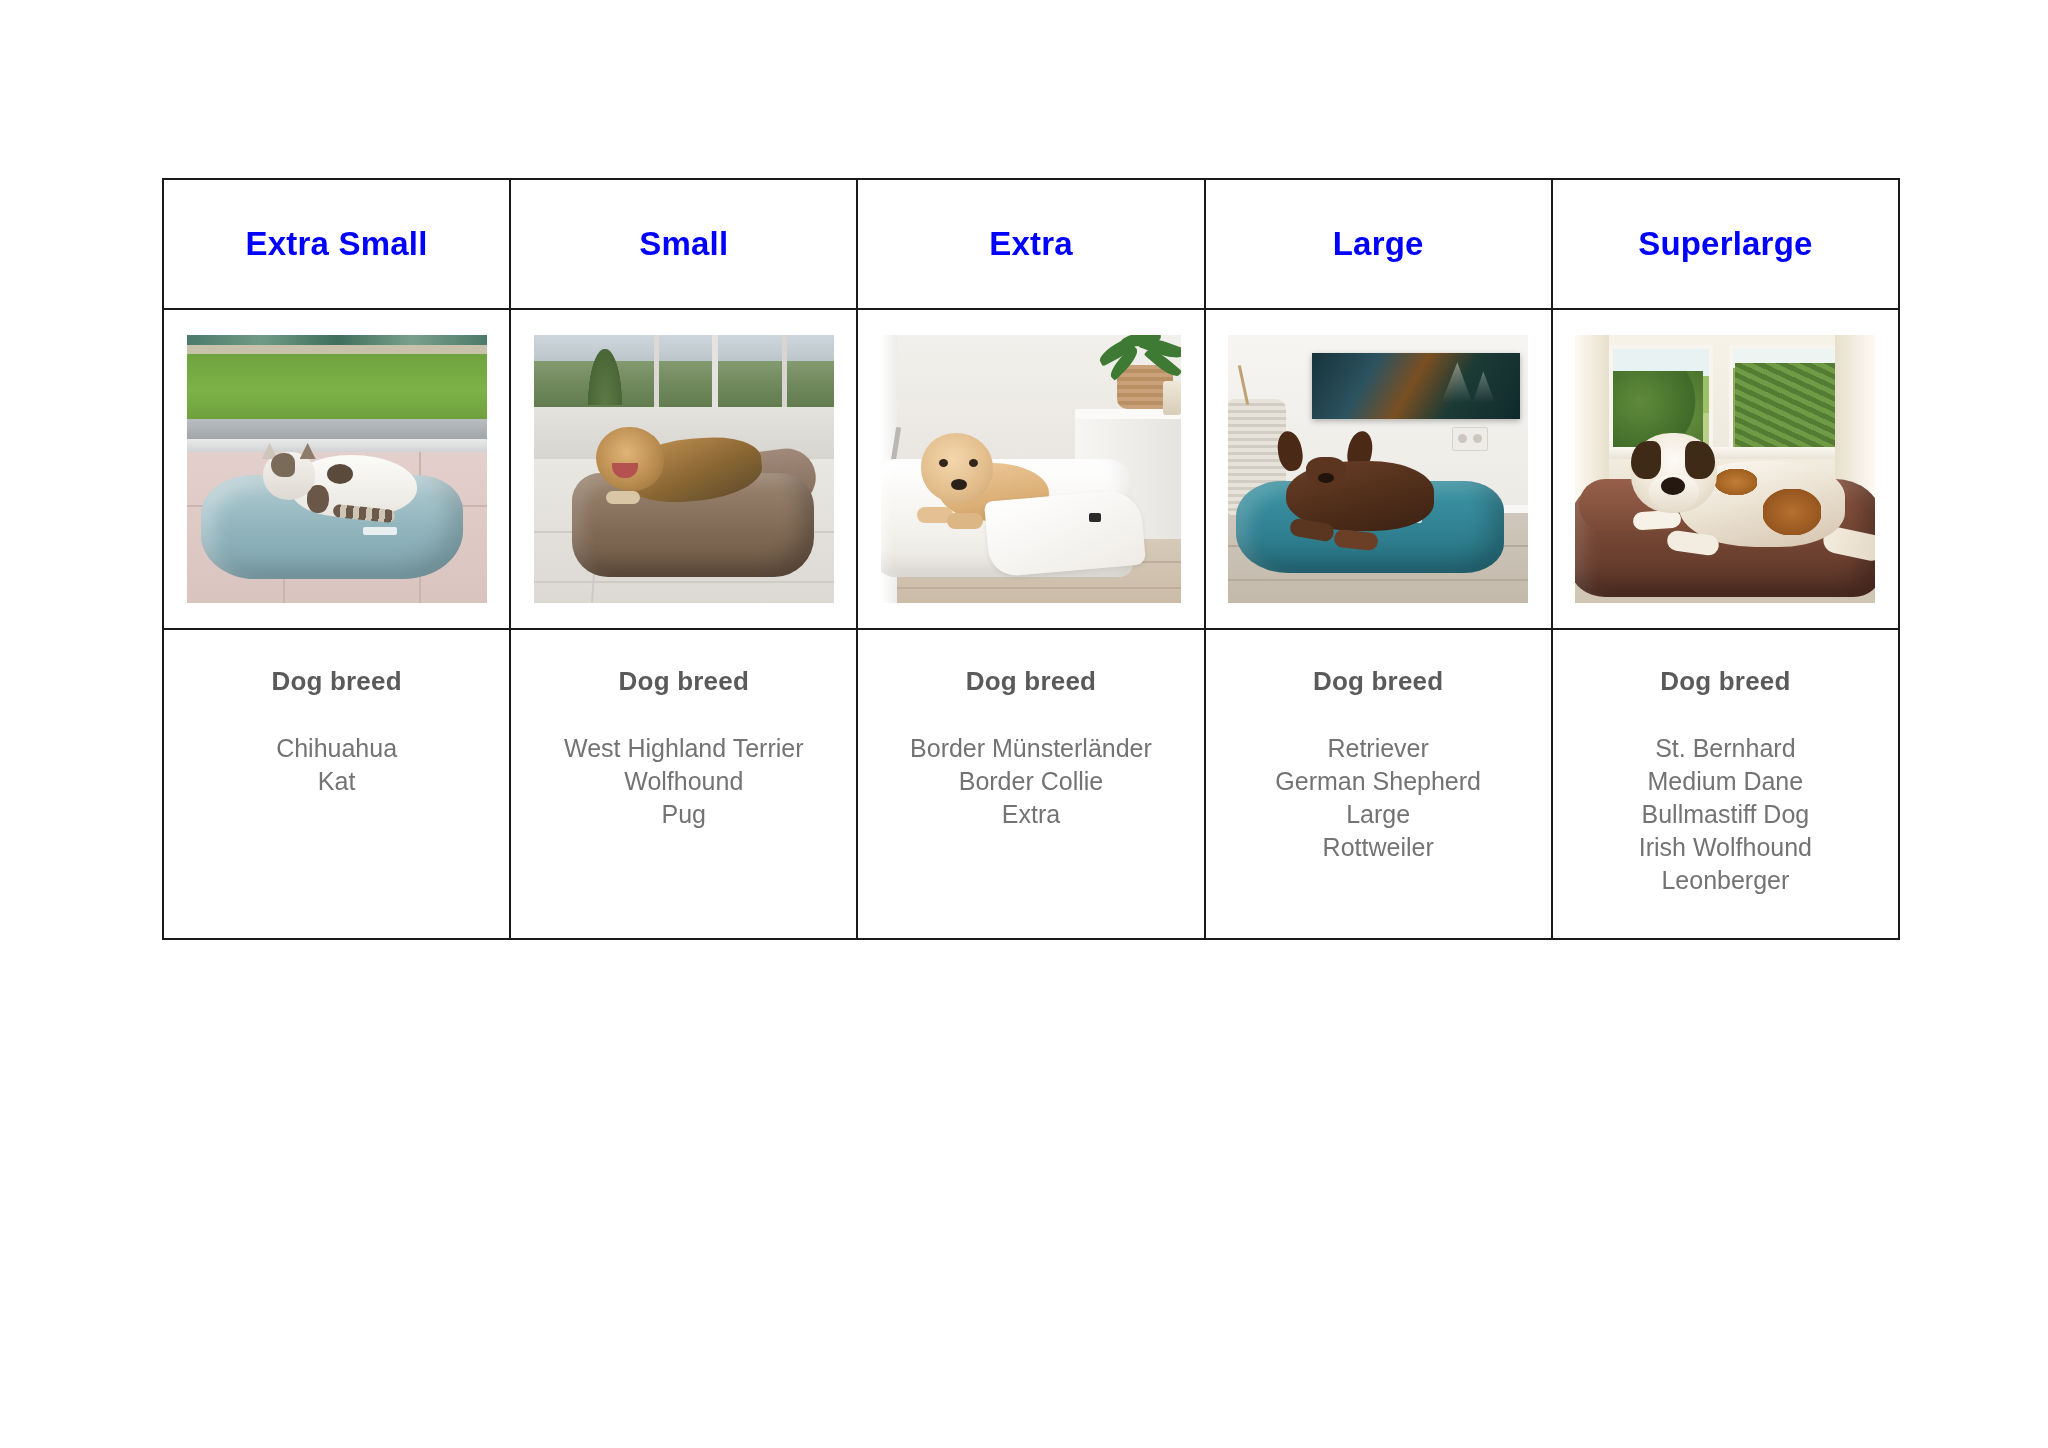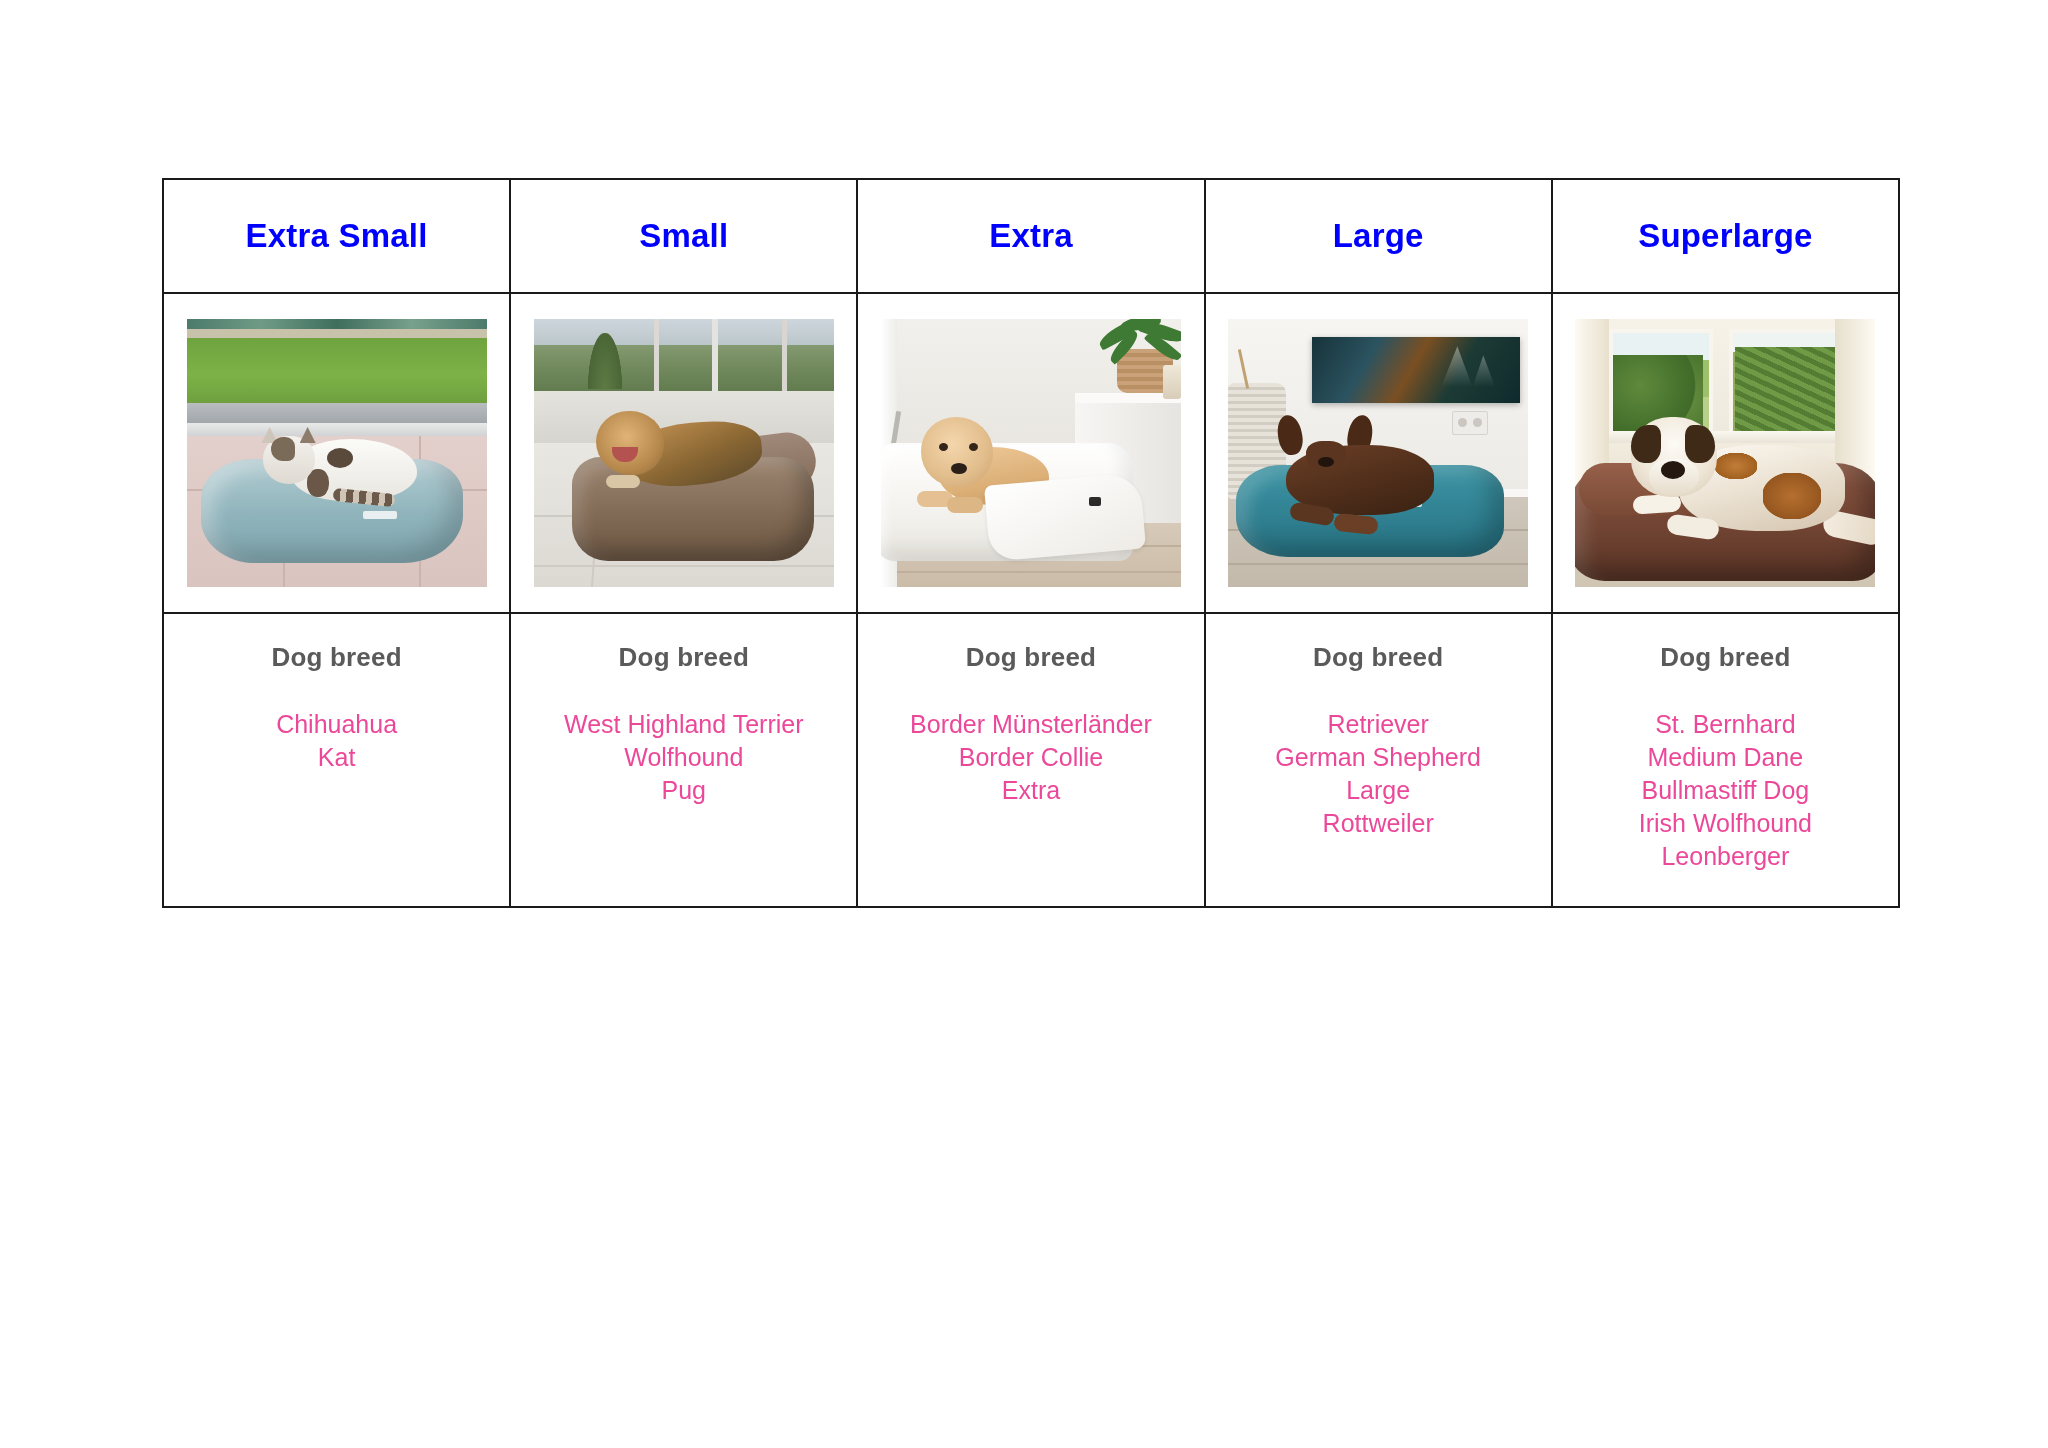--- a/index.html
+++ b/index.html
@@ -27,21 +27,21 @@
     left: 162px;
     top: 178px;
     width: 1738px;
     border-collapse: collapse;
     table-layout: fixed;
   }
 
   .size-table td,
   .size-table th {
     border: 2px solid #1a1a1a;
-    padding: 0;
+    padding: 8px;
     vertical-align: middle;
     text-align: center;
     background: #ffffff;
   }
 
   
   .row-header td {
     height: 112px;
   }
   .col-title {
@@ -96,21 +96,21 @@
     font-weight: bold;
     margin-bottom: 35px;
     letter-spacing: 0.2px;
   }
   .breed-list {
     list-style: none;
     margin: 0;
     padding: 0;
   }
   .breed-list li {
-    color: #ec4899;
+    color: #737373;
     font-size: 25px;
     line-height: 33px;
     font-weight: normal;
   }
 
   
 
   
   .ph-xs { background: #d9cfc8; }
   .ph-xs .sky   { position:absolute; left:0; top:0; width:100%; height:12px;

